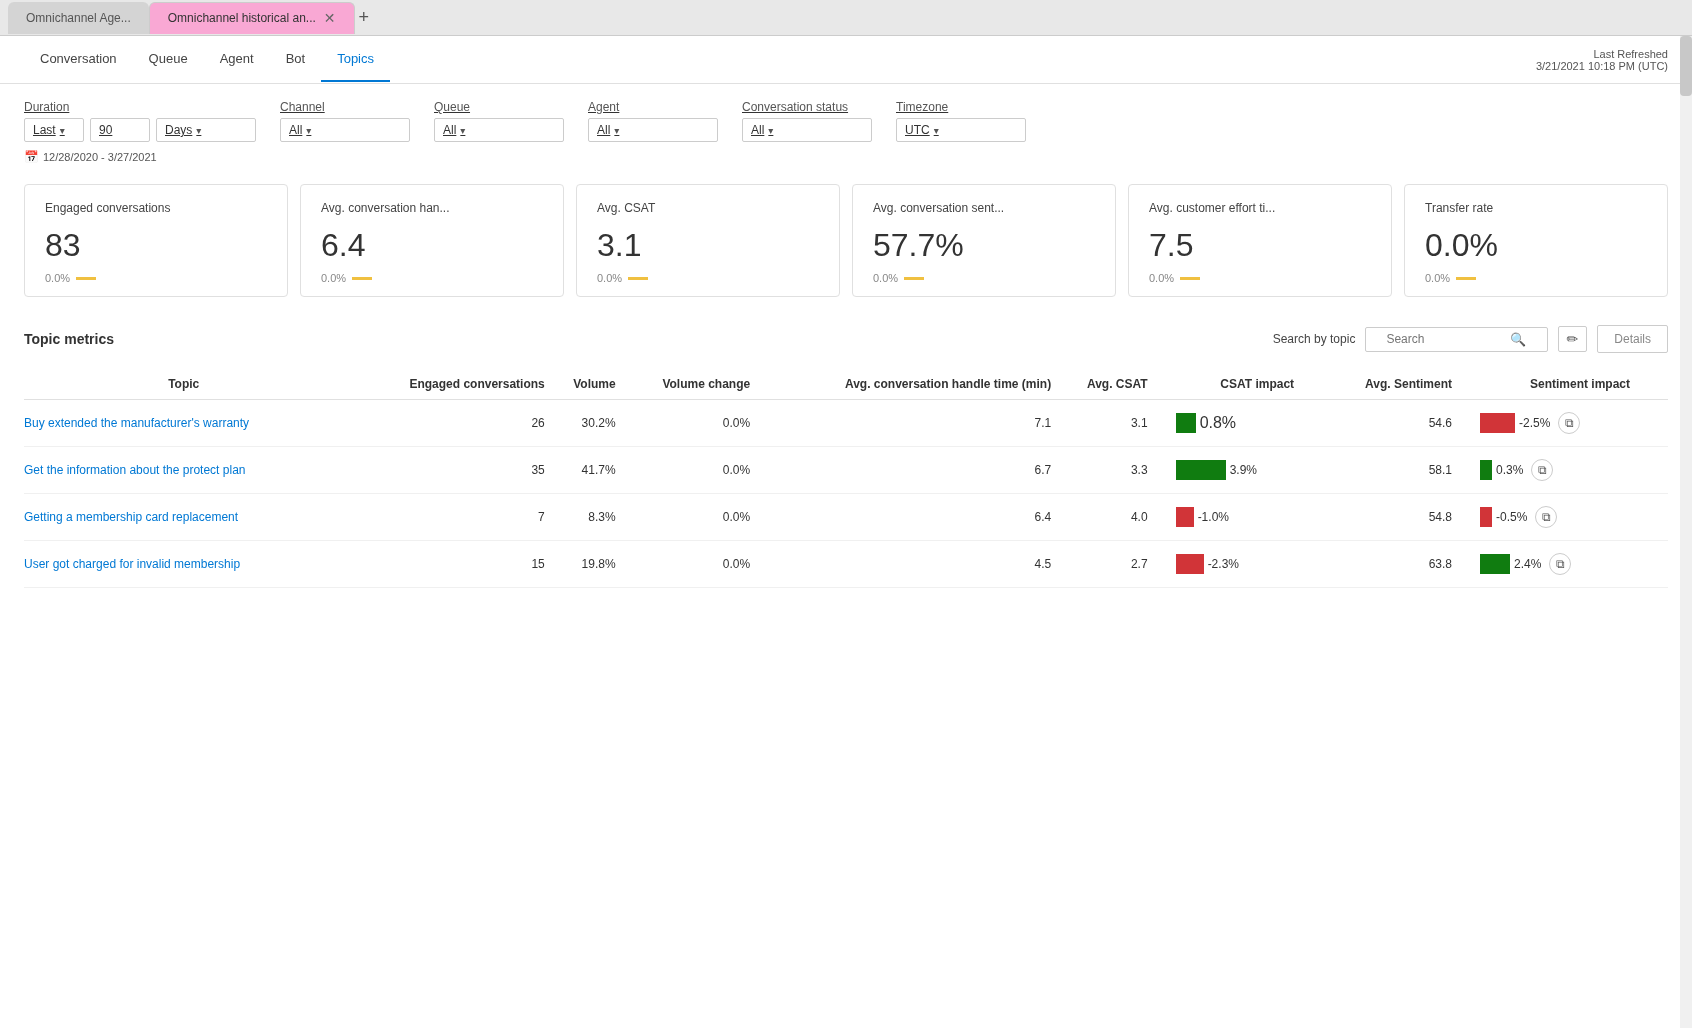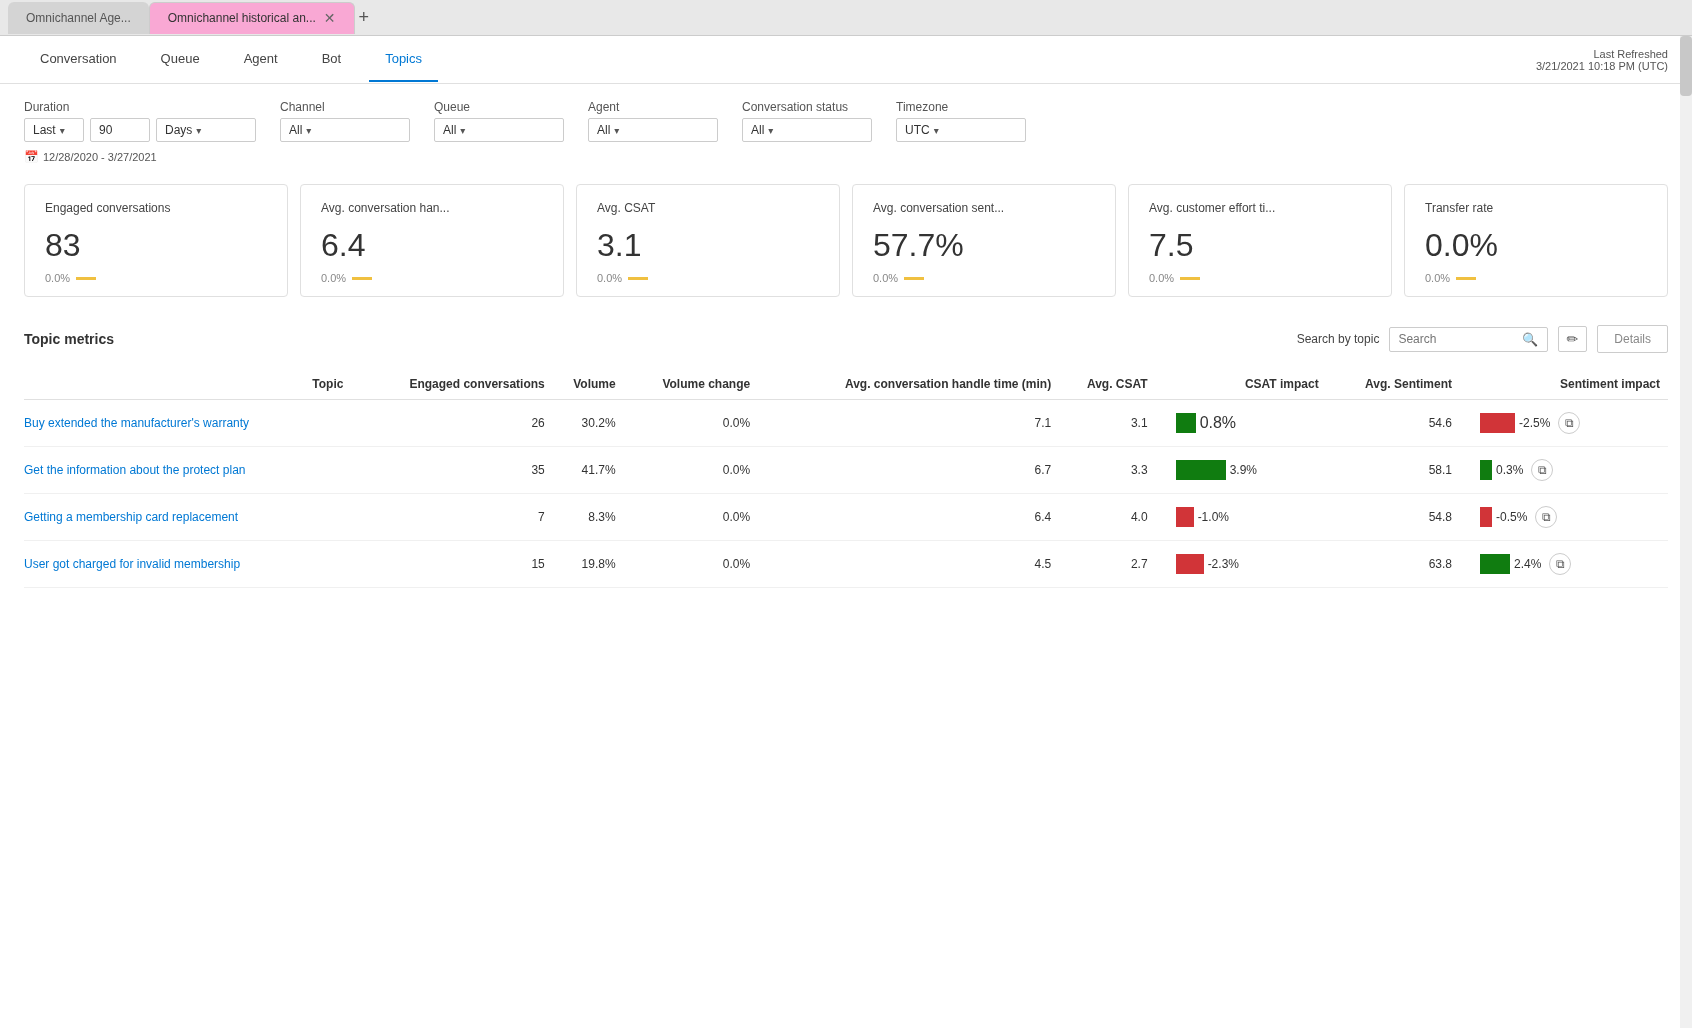--- a/index.html
+++ b/index.html
@@ -34,39 +34,40 @@
 
     
     .top-nav {
       display: flex;
       align-items: center;
       justify-content: space-between;
       padding: 0 24px;
       border-bottom: 1px solid #e0e0e0;
       height: 48px;
     }
-    .nav-links { display: flex; gap: 12px; }
+    .nav-links { display: flex; gap: 0; }
     .nav-link {
       padding: 14px 16px;
       font-size: 13px;
       color: #444;
       cursor: pointer;
       text-decoration: none;
       border-bottom: 2px solid transparent;
     }
     .nav-link.active { color: #0078d4; border-bottom: 2px solid #0078d4; font-weight: 500; }
     .last-refreshed { font-size: 11px; color: #555; text-align: right; }
 
     
     .filters-row {
       display: flex;
       align-items: flex-end;
       padding: 16px 24px 4px 24px;
       gap: 24px;
       flex-wrap: wrap;
+      text-decoration: underline;
     }
     .filter-group { display: flex; flex-direction: column; gap: 4px; }
     .filter-label { font-size: 12px; color: #555; }
     .filter-controls { display: flex; gap: 6px; align-items: center; }
     .filter-select {
       border: 1px solid #ccc;
       border-radius: 2px;
       padding: 4px 8px;
       font-size: 12px;
       background: #fff;
@@ -111,21 +112,21 @@
       margin-bottom: 16px;
     }
     .section-title { font-size: 14px; font-weight: 600; color: #333; }
     .section-controls { display: flex; align-items: center; gap: 10px; }
     .search-label { font-size: 12px; color: #444; }
     .search-box {
       display: flex;
       align-items: center;
       border: 1px solid #ccc;
       border-radius: 2px;
-      padding: 4px 8px;
+      padding: 4px 20px;
       gap: 4px;
       background: #fff;
     }
     .search-box input {
       border: none;
       outline: none;
       font-size: 12px;
       width: 120px;
     }
     .search-icon { color: #666; font-size: 13px; }
@@ -147,21 +148,21 @@
       font-size: 12px;
       color: #888;
     }
 
     
     .topic-table { width: 100%; border-collapse: collapse; }
     .topic-table th {
       font-size: 12px;
       font-weight: 600;
       color: #333;
-      text-align: right;
+      text-align: center;
       padding: 8px 8px 8px 0;
       border-bottom: 1px solid #e0e0e0;
       white-space: nowrap;
     }
     .topic-table th.right { text-align: right; }
     .topic-table td {
       font-size: 12px;
       color: #333;
       padding: 12px 8px 12px 0;
       border-bottom: 1px solid #f0f0f0;

